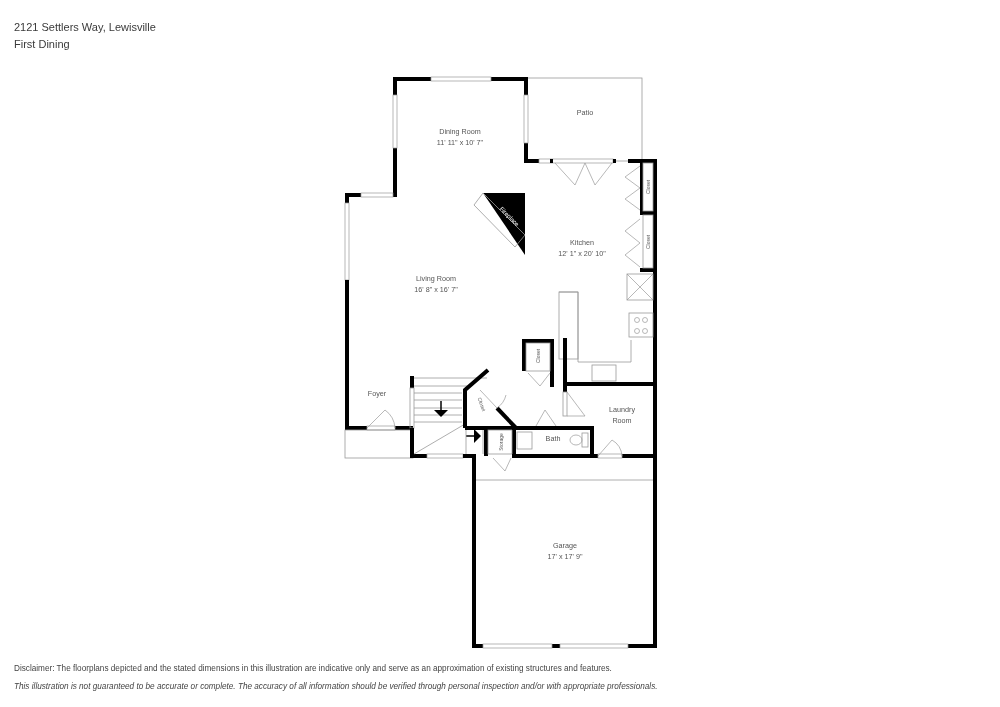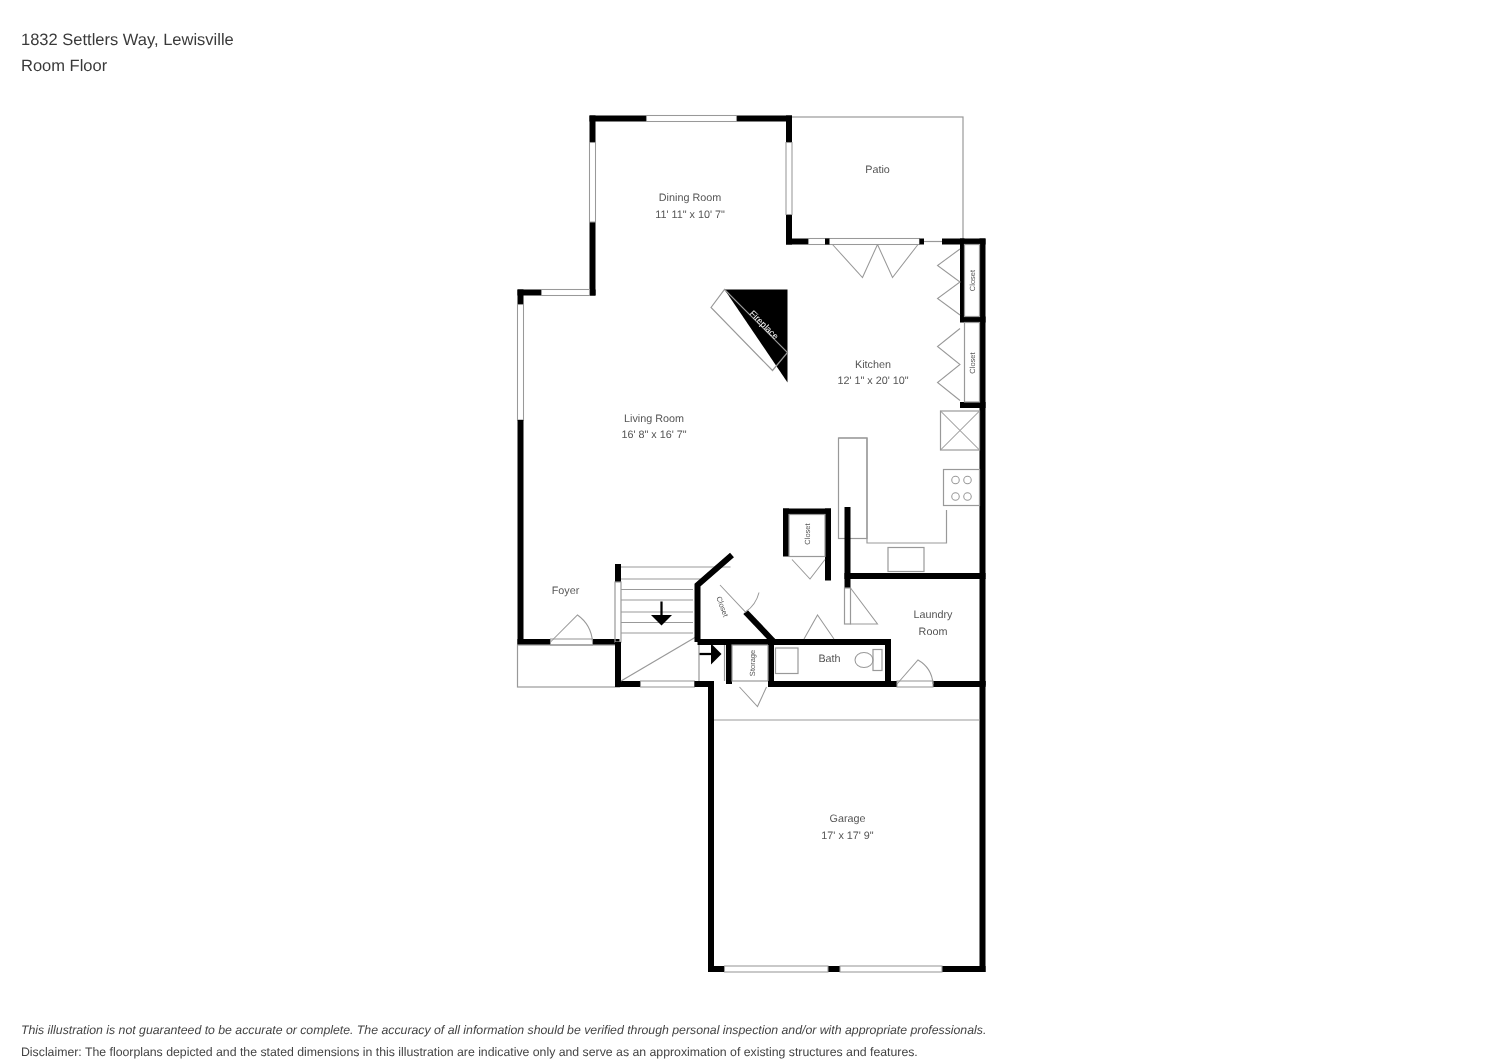--- a/index.html
+++ b/index.html
@@ -2,35 +2,35 @@
 <html><head>
   <meta charset="utf-8">
   <style>
     html, body { margin: 0; padding: 0; background: #ffffff; }
     body { width: 1000px; height: 707px; position: relative; overflow: hidden;
            font-family: "Liberation Sans", sans-serif; color: #333; }
     .hdr { position: absolute; left: 14px; font-size: 11px; color: #3a3a3a; }
     #addr { top: 21px; }
     #floor { top: 38px; }
     .disc { position: absolute; left: 14px; font-size: 8.2px; color: #444; white-space: nowrap; }
-    #disc1 { top: 664px; margin-top: 33px; }
+    #disc1 { top: 664px; }
     #disc2 { top: 682px; font-style: italic; }
     svg { position: absolute; left: 0; top: 0; }
     .lbl { font-family: "Liberation Sans", sans-serif; font-size: 7.2px; fill: #555; text-anchor: middle; }
     .slbl { font-family: "Liberation Sans", sans-serif; font-size: 5px; fill: #555; text-anchor: middle; }
     .wall { fill: #000; }
     .thin { fill: none; stroke: #999; stroke-width: 0.8; }
     .win { fill: #fff; stroke: #999; stroke-width: 0.7; }
     .door { fill: none; stroke: #999; stroke-width: 0.7; }
   </style>
 </head>
 <body>
 
-<div id="addr" class="hdr">1832 Settlers Way, Lewisville</div>
-<div id="floor" class="hdr">Room Floor</div>
+<div id="addr" class="hdr">2121 Settlers Way, Lewisville</div>
+<div id="floor" class="hdr">First Dining</div>
 
 <svg width="1000" height="707" viewBox="0 0 1000 707">
 
   <rect x="525" y="78" width="117" height="83" class="thin"></rect>
 
   <g>
     <rect class="wall" x="393" y="77" width="4" height="18"></rect>
     <rect class="wall" x="393" y="77" width="38" height="4"></rect>
     <rect class="wall" x="491" y="77" width="37" height="4"></rect>
     <rect class="wall" x="524" y="77" width="4" height="18"></rect>

